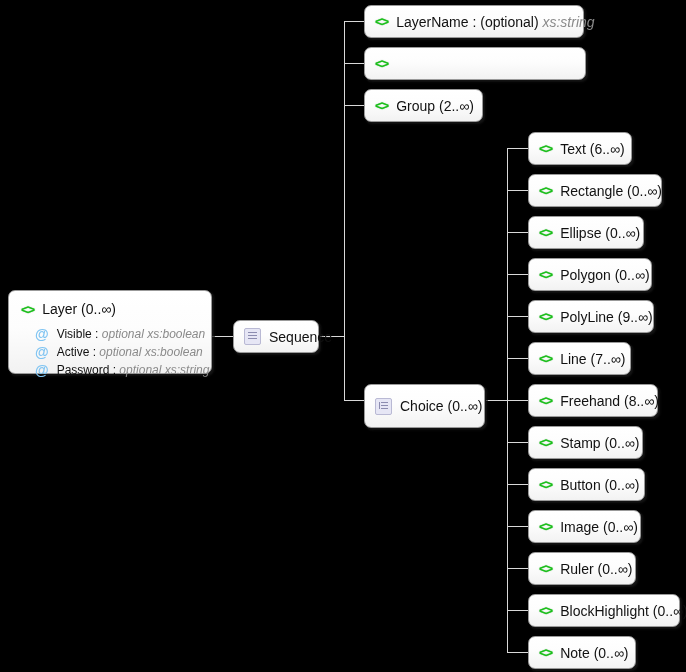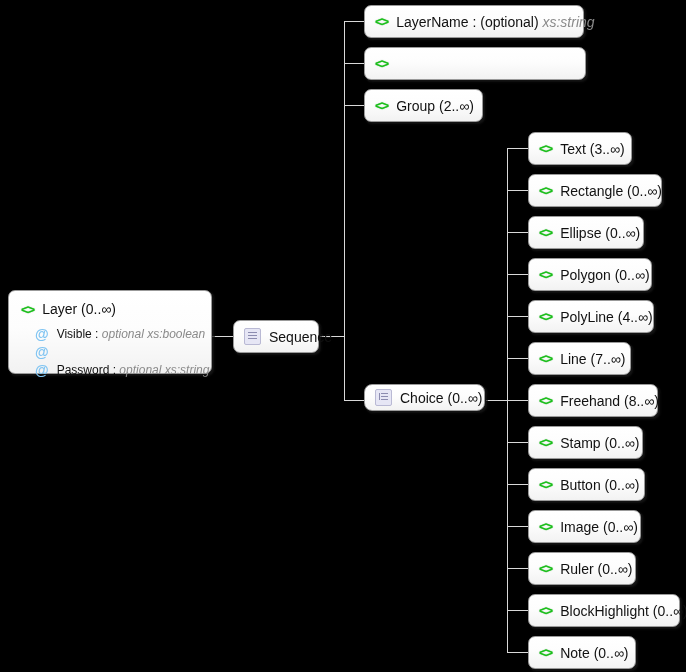--- a/index.html
+++ b/index.html
@@ -163,20 +163,21 @@
     <div class="title-row">
       <span class="icon-element">&lt;&gt;</span>
       <span class="label">Layer (0..∞)</span>
     </div>
     <div class="attr-row">
       <span class="icon-attribute">@</span>
       <span class="label"><span>Visible : </span><span class="type">optional xs:boolean</span></span>
     </div>
     <div class="attr-row">
       <span class="icon-attribute">@</span>
+      <span class="label"><span>Active : </span><span class="type">optional xs:boolean</span></span>
     </div>
     <div class="attr-row">
       <span class="icon-attribute">@</span>
       <span class="label"><span>Password : </span><span class="type">optional xs:string</span></span>
     </div>
   </div>
 
   <div class="node" style="left:233px; top:320px; width:86px; height:33px;">
     <div class="node-row">
       <span class="icon-compositor icon-sequence">
@@ -201,36 +202,36 @@
     </div>
   </div>
 
   <div class="node" style="left:364px; top:89px; width:119px; height:33px;">
     <div class="node-row">
       <span class="icon-element">&lt;&gt;</span>
       <span class="label">Group (2..∞)</span>
     </div>
   </div>
 
-  <div class="node" style="left:364px; top:384px; width:121px; height:27px;border-radius:8px;">
+  <div class="node" style="left:364px; top:384px; width:121px; height:44px;">
     <div class="node-row">
       <span class="icon-compositor icon-choice">
           <i></i>
           <i></i>
           <i></i>
           <i></i>
         </span>
       <span class="label">Choice (0..∞)</span>
     </div>
   </div>
 
   <div class="node" style="left:528px; top:132px; width:104px; height:33px;">
     <div class="node-row">
       <span class="icon-element">&lt;&gt;</span>
-      <span class="label">Text (3..∞)</span>
+      <span class="label">Text (6..∞)</span>
     </div>
   </div>
 
   <div class="node" style="left:528px; top:174px; width:134px; height:33px;">
     <div class="node-row">
       <span class="icon-element">&lt;&gt;</span>
       <span class="label">Rectangle (0..∞)</span>
     </div>
   </div>
 
@@ -244,21 +245,21 @@
   <div class="node" style="left:528px; top:258px; width:124px; height:33px;">
     <div class="node-row">
       <span class="icon-element">&lt;&gt;</span>
       <span class="label">Polygon (0..∞)</span>
     </div>
   </div>
 
   <div class="node" style="left:528px; top:300px; width:126px; height:33px;">
     <div class="node-row">
       <span class="icon-element">&lt;&gt;</span>
-      <span class="label">PolyLine (4..∞)</span>
+      <span class="label">PolyLine (9..∞)</span>
     </div>
   </div>
 
   <div class="node" style="left:528px; top:342px; width:103px; height:33px;">
     <div class="node-row">
       <span class="icon-element">&lt;&gt;</span>
       <span class="label">Line (7..∞)</span>
     </div>
   </div>
 

